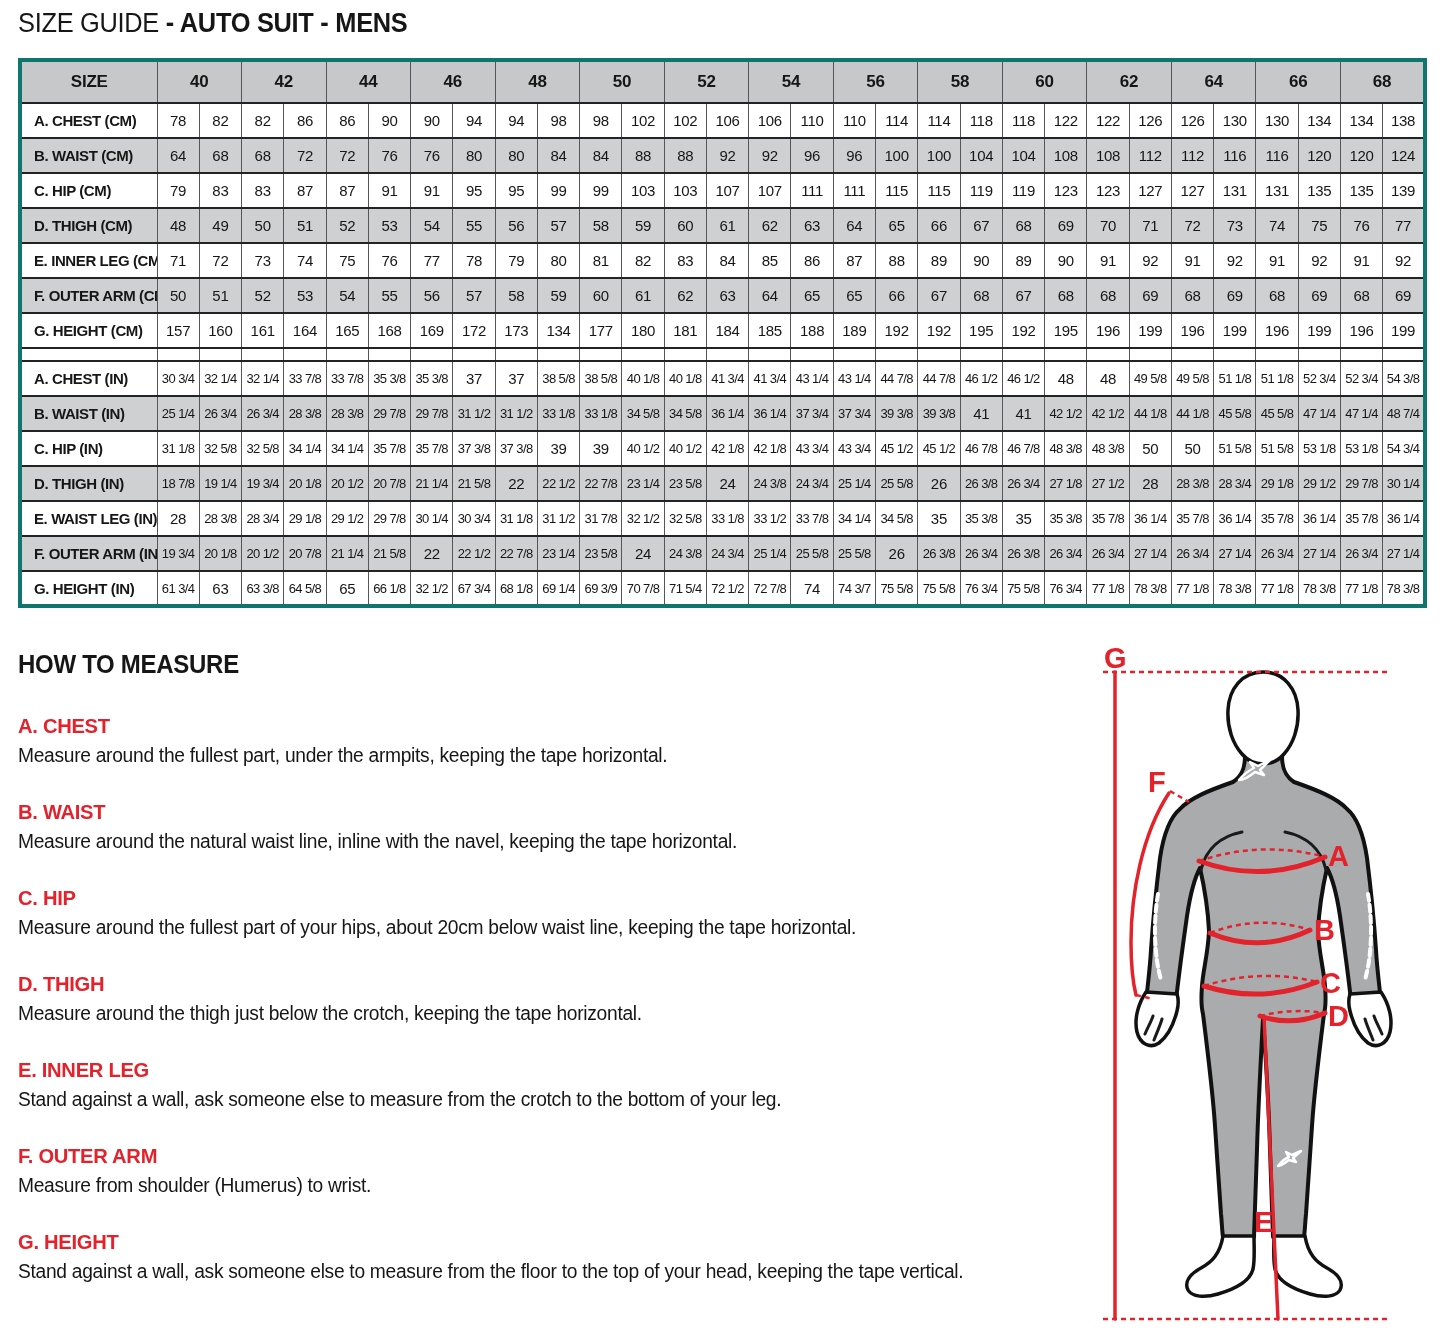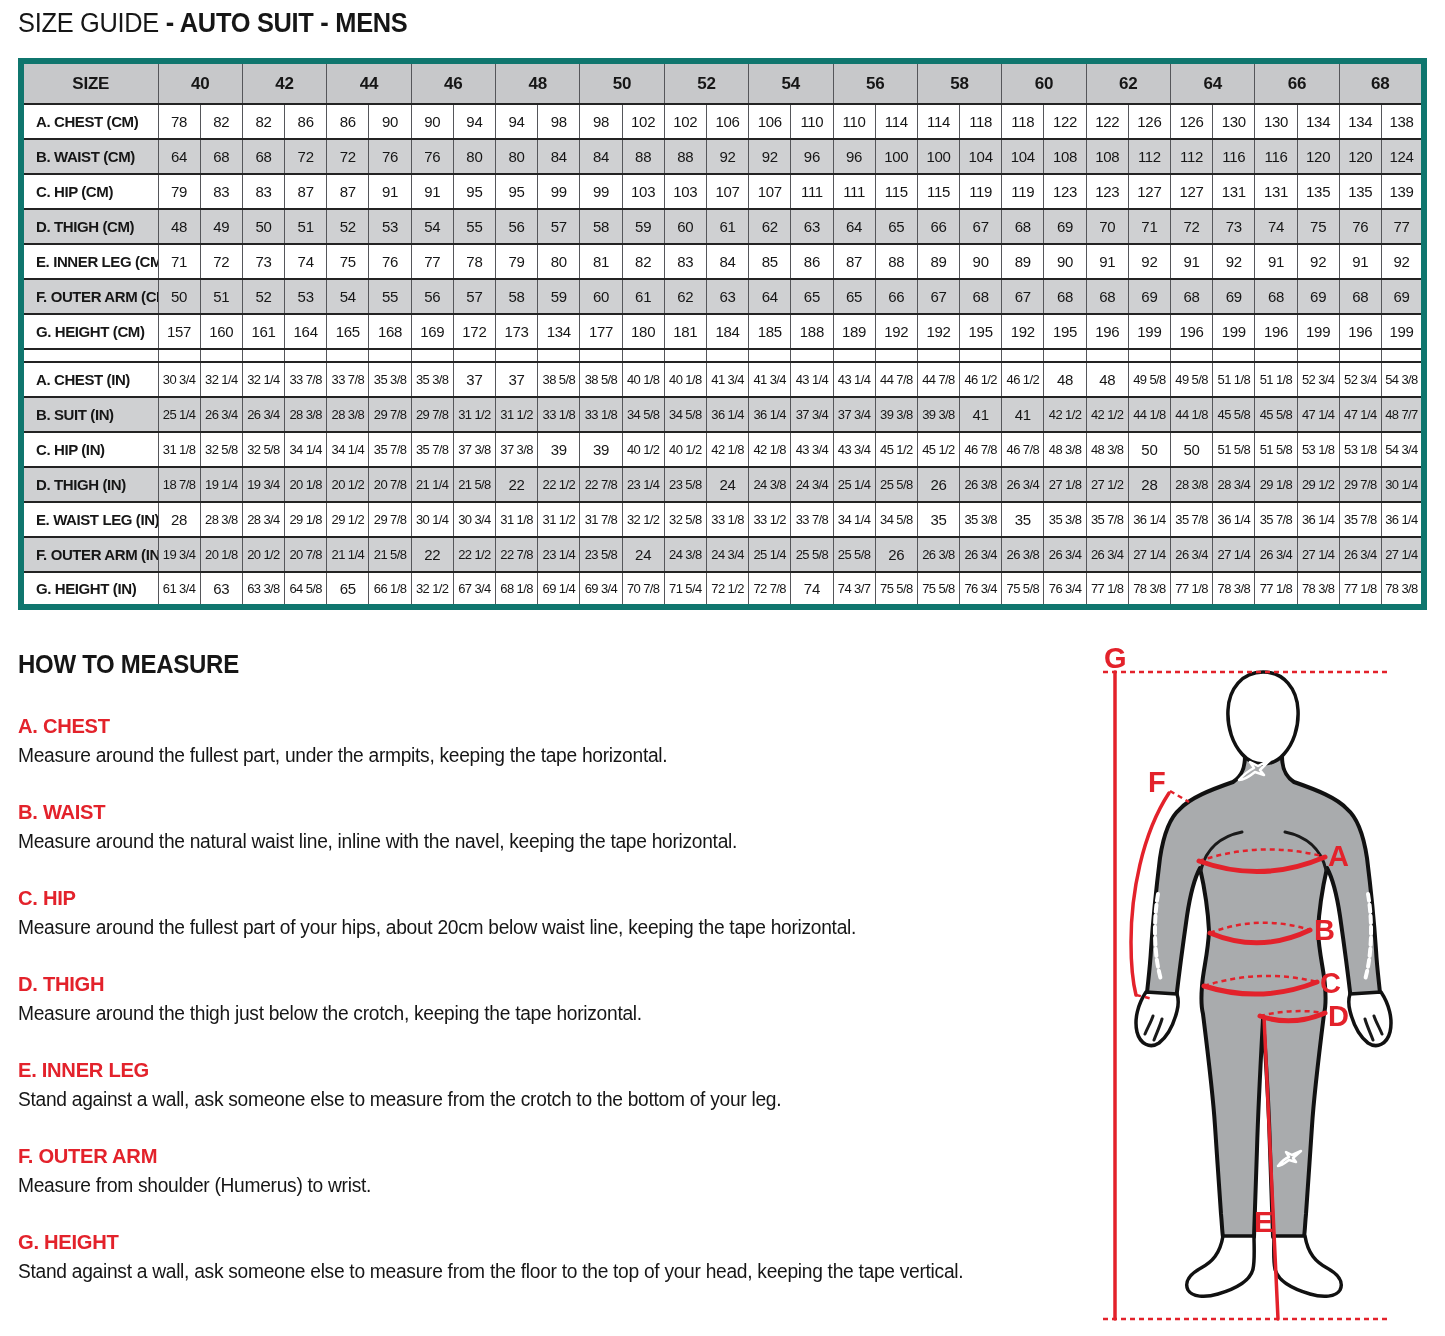--- a/index.html
+++ b/index.html
@@ -18,21 +18,21 @@
   .page-title{
     position:absolute;left:18px;top:8px;font-size:27px;white-space:nowrap;
     transform:scaleX(.94);transform-origin:left top;letter-spacing:-.3px;
   }
   .page-title .t-reg{font-weight:400;}
   .page-title .t-bold{font-weight:700;}
 
   table.size-table{
     position:absolute;left:18px;top:58px;width:1409px;
     border-collapse:collapse;table-layout:fixed;
-    border:6px solid #0f766e;
+    border:4px solid #0f766e;
   }
   .size-table th,.size-table td{
     border:1px solid #55565a;border-top:2px solid #232323;border-bottom:2px solid #232323;
     text-align:center;vertical-align:middle;padding:0;overflow:hidden;white-space:nowrap;
   }
   .size-table col.label-col{width:137px;}
   .size-table thead th{background:var(--header-bg);height:43px;font-size:17px;font-weight:700;letter-spacing:-.2px;}
   .size-table tbody td{height:35px;font-size:15px;letter-spacing:-.3px;}
   .size-table td.rlabel{
     text-align:left;padding-left:12px;font-weight:700;font-size:15px;letter-spacing:-.4px;margin-top:31px;
@@ -381,21 +381,21 @@
         <td>48</td>
         <td class="frac">49 5/8</td>
         <td class="frac">49 5/8</td>
         <td class="frac">51 1/8</td>
         <td class="frac">51 1/8</td>
         <td class="frac">52 3/4</td>
         <td class="frac">52 3/4</td>
         <td class="frac">54 3/8</td>
       </tr>
       <tr class="shade">
-        <td class="rlabel">B. SUIT (IN)</td>
+        <td class="rlabel">B. WAIST (IN)</td>
         <td class="frac">25 1/4</td>
         <td class="frac">26 3/4</td>
         <td class="frac">26 3/4</td>
         <td class="frac">28 3/8</td>
         <td class="frac">28 3/8</td>
         <td class="frac">29 7/8</td>
         <td class="frac">29 7/8</td>
         <td class="frac">31 1/2</td>
         <td class="frac">31 1/2</td>
         <td class="frac">33 1/8</td>
@@ -411,21 +411,21 @@
         <td>41</td>
         <td>41</td>
         <td class="frac">42 1/2</td>
         <td class="frac">42 1/2</td>
         <td class="frac">44 1/8</td>
         <td class="frac">44 1/8</td>
         <td class="frac">45 5/8</td>
         <td class="frac">45 5/8</td>
         <td class="frac">47 1/4</td>
         <td class="frac">47 1/4</td>
-        <td class="frac">48 7/7</td>
+        <td class="frac">48 7/4</td>
       </tr>
       <tr>
         <td class="rlabel">C. HIP (IN)</td>
         <td class="frac">31 1/8</td>
         <td class="frac">32 5/8</td>
         <td class="frac">32 5/8</td>
         <td class="frac">34 1/4</td>
         <td class="frac">34 1/4</td>
         <td class="frac">35 7/8</td>
         <td class="frac">35 7/8</td>
@@ -557,21 +557,21 @@
         <td class="frac">61 3/4</td>
         <td>63</td>
         <td class="frac">63 3/8</td>
         <td class="frac">64 5/8</td>
         <td>65</td>
         <td class="frac">66 1/8</td>
         <td class="frac">32 1/2</td>
         <td class="frac">67 3/4</td>
         <td class="frac">68 1/8</td>
         <td class="frac">69 1/4</td>
-        <td class="frac">69 3/4</td>
+        <td class="frac">69 3/9</td>
         <td class="frac">70 7/8</td>
         <td class="frac">71 5/4</td>
         <td class="frac">72 1/2</td>
         <td class="frac">72 7/8</td>
         <td>74</td>
         <td class="frac">74 3/7</td>
         <td class="frac">75 5/8</td>
         <td class="frac">75 5/8</td>
         <td class="frac">76 3/4</td>
         <td class="frac">75 5/8</td>

